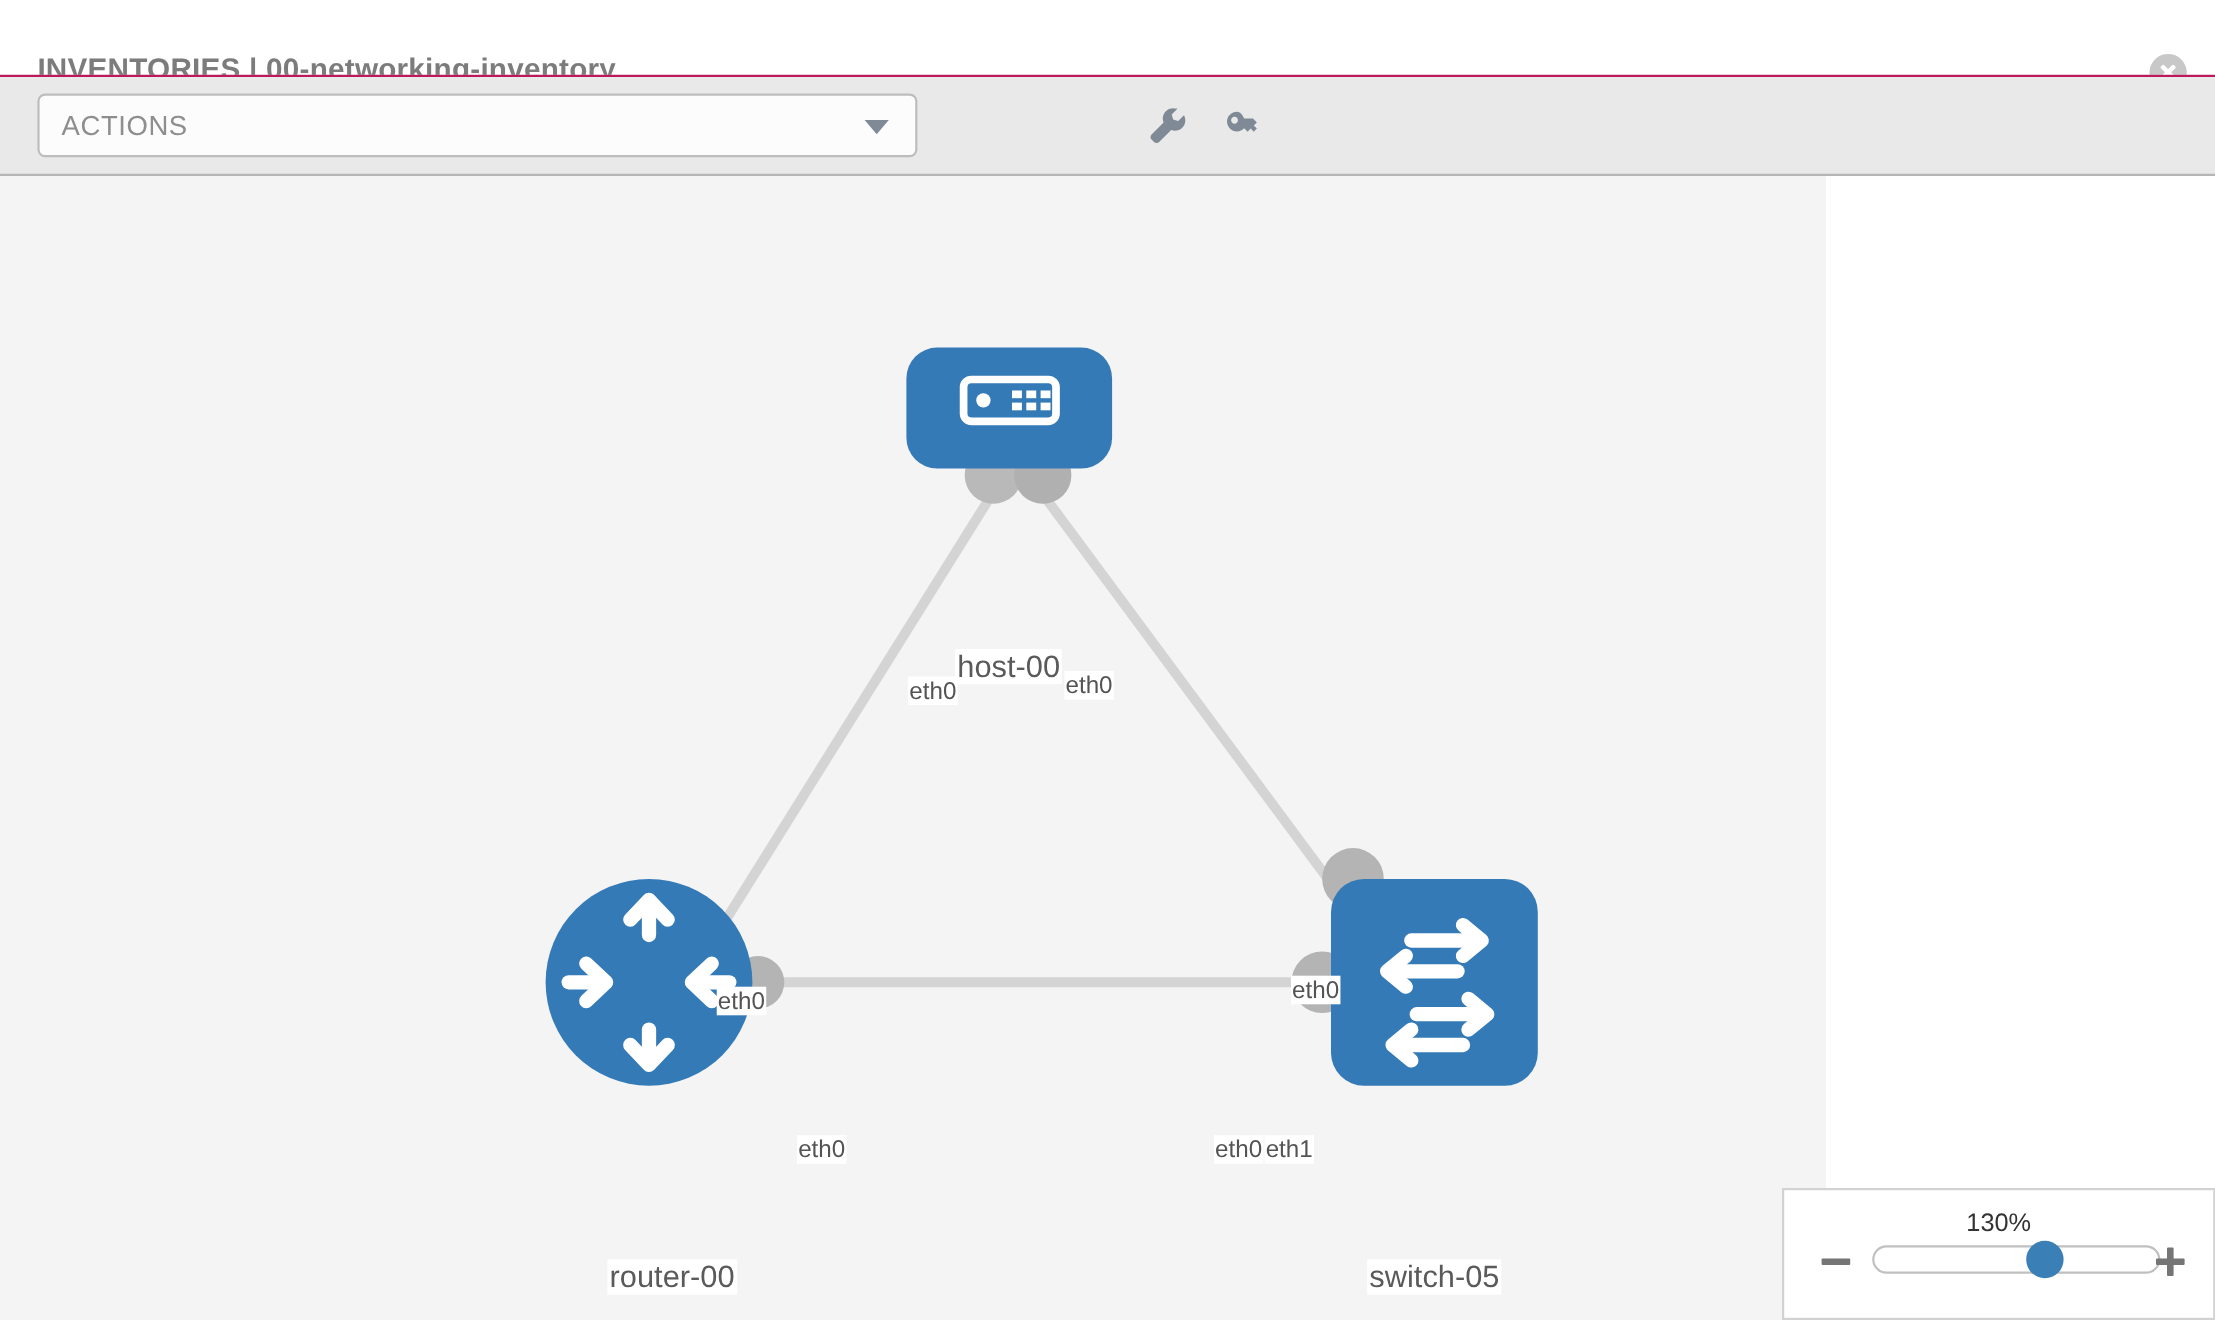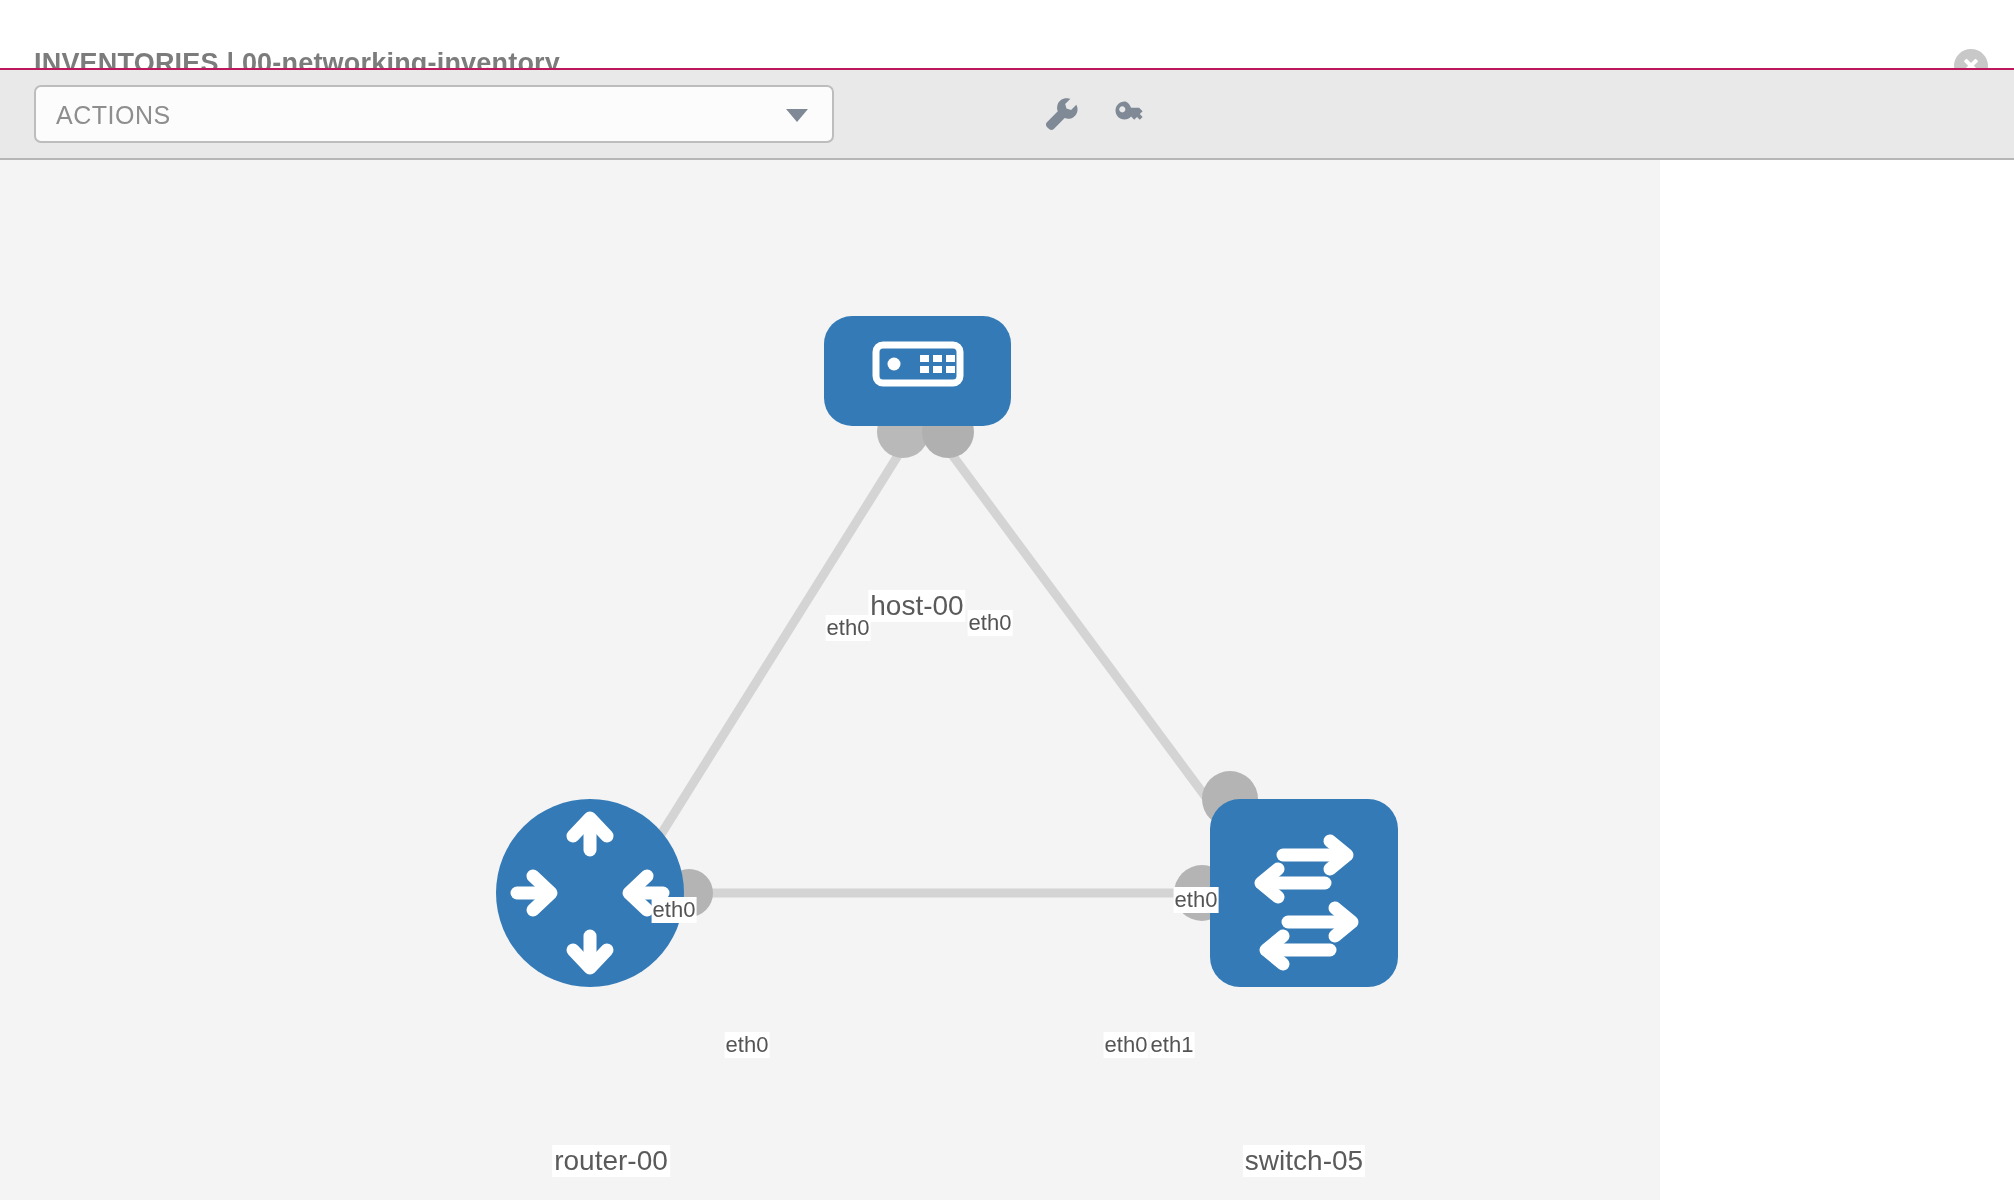--- a/index.html
+++ b/index.html
@@ -357,14 +357,22 @@
 
     <div class="iface-label" style="left:1196px; top:727px;">eth0</div>
 
     <div class="iface-label" style="left:747px; top:872px;">eth0</div>
 
     <div class="iface-label" style="left:1126px; top:872px;">eth0</div>
 
     <div class="iface-label" style="left:1144px; top:872px;margin-left:28px;">eth1</div>
   </div>
 
+  <div class="zoom-panel">
+    <div class="zoom-value">130%</div>
+    <div class="zoom-minus"></div>
+    <div class="zoom-slider">
+      <div class="zoom-thumb" id="zoom-thumb" style="left: 60%;"></div>
+    </div>
+    <div class="zoom-plus"></div>
+  </div>
 
 </div>
 
 </body></html>

